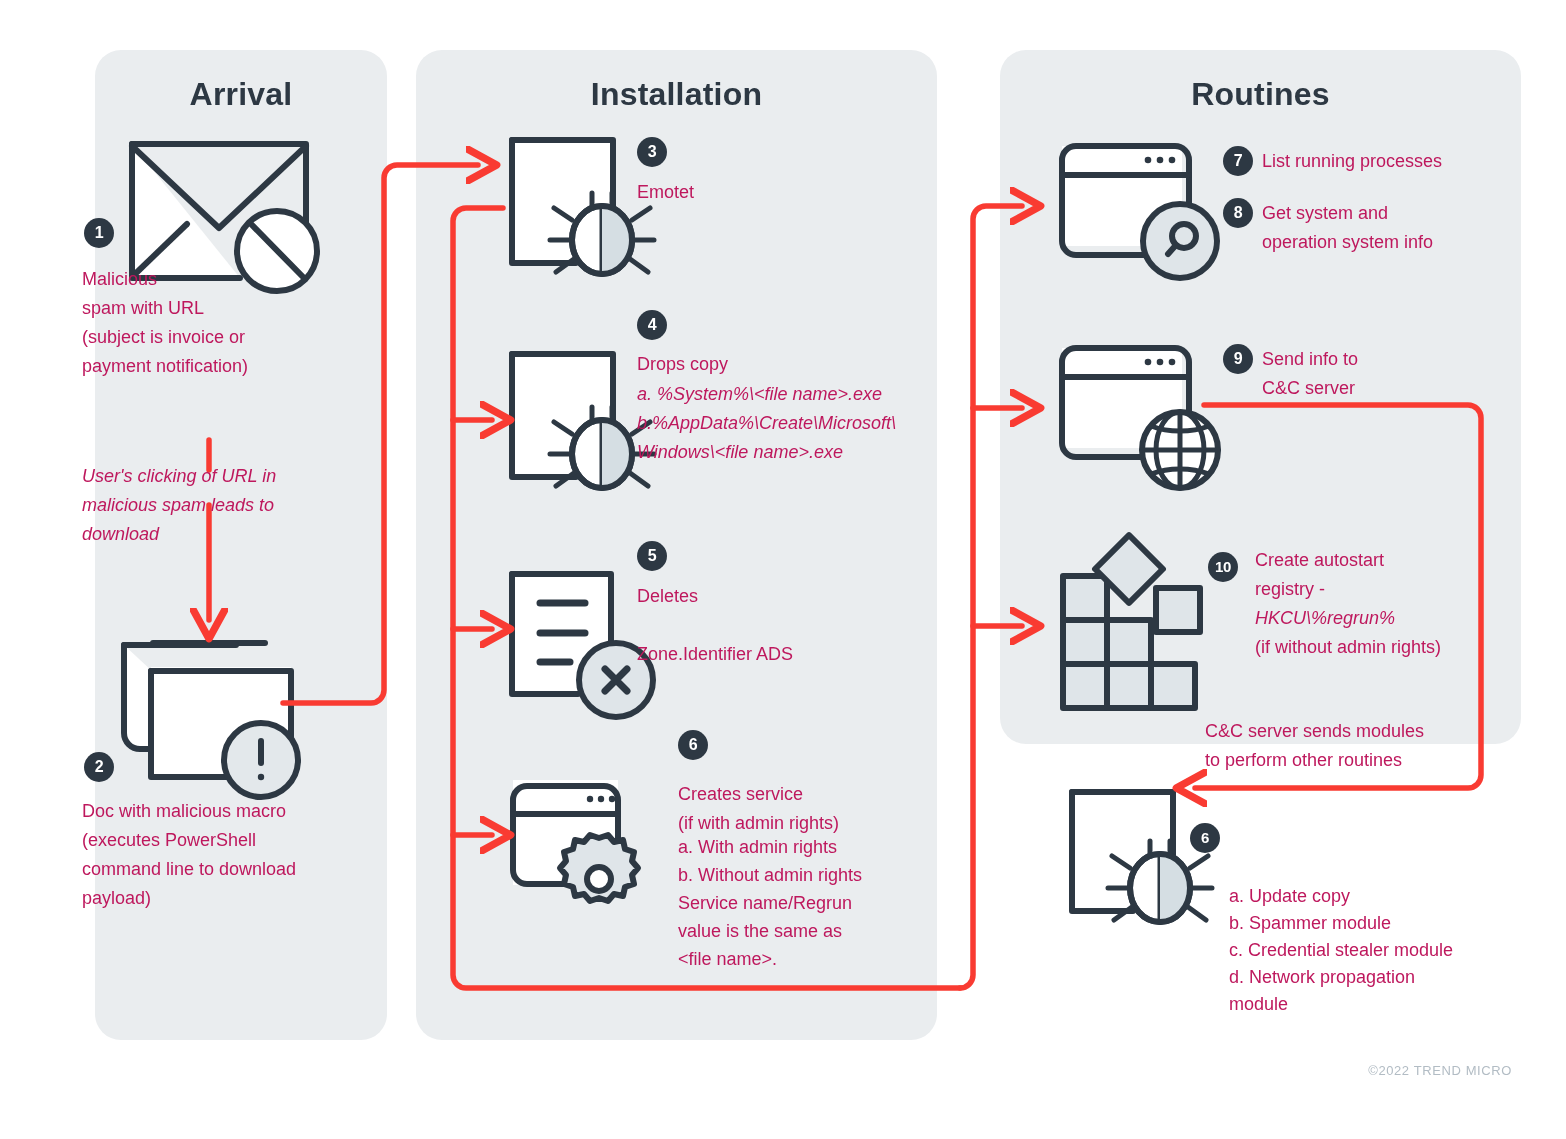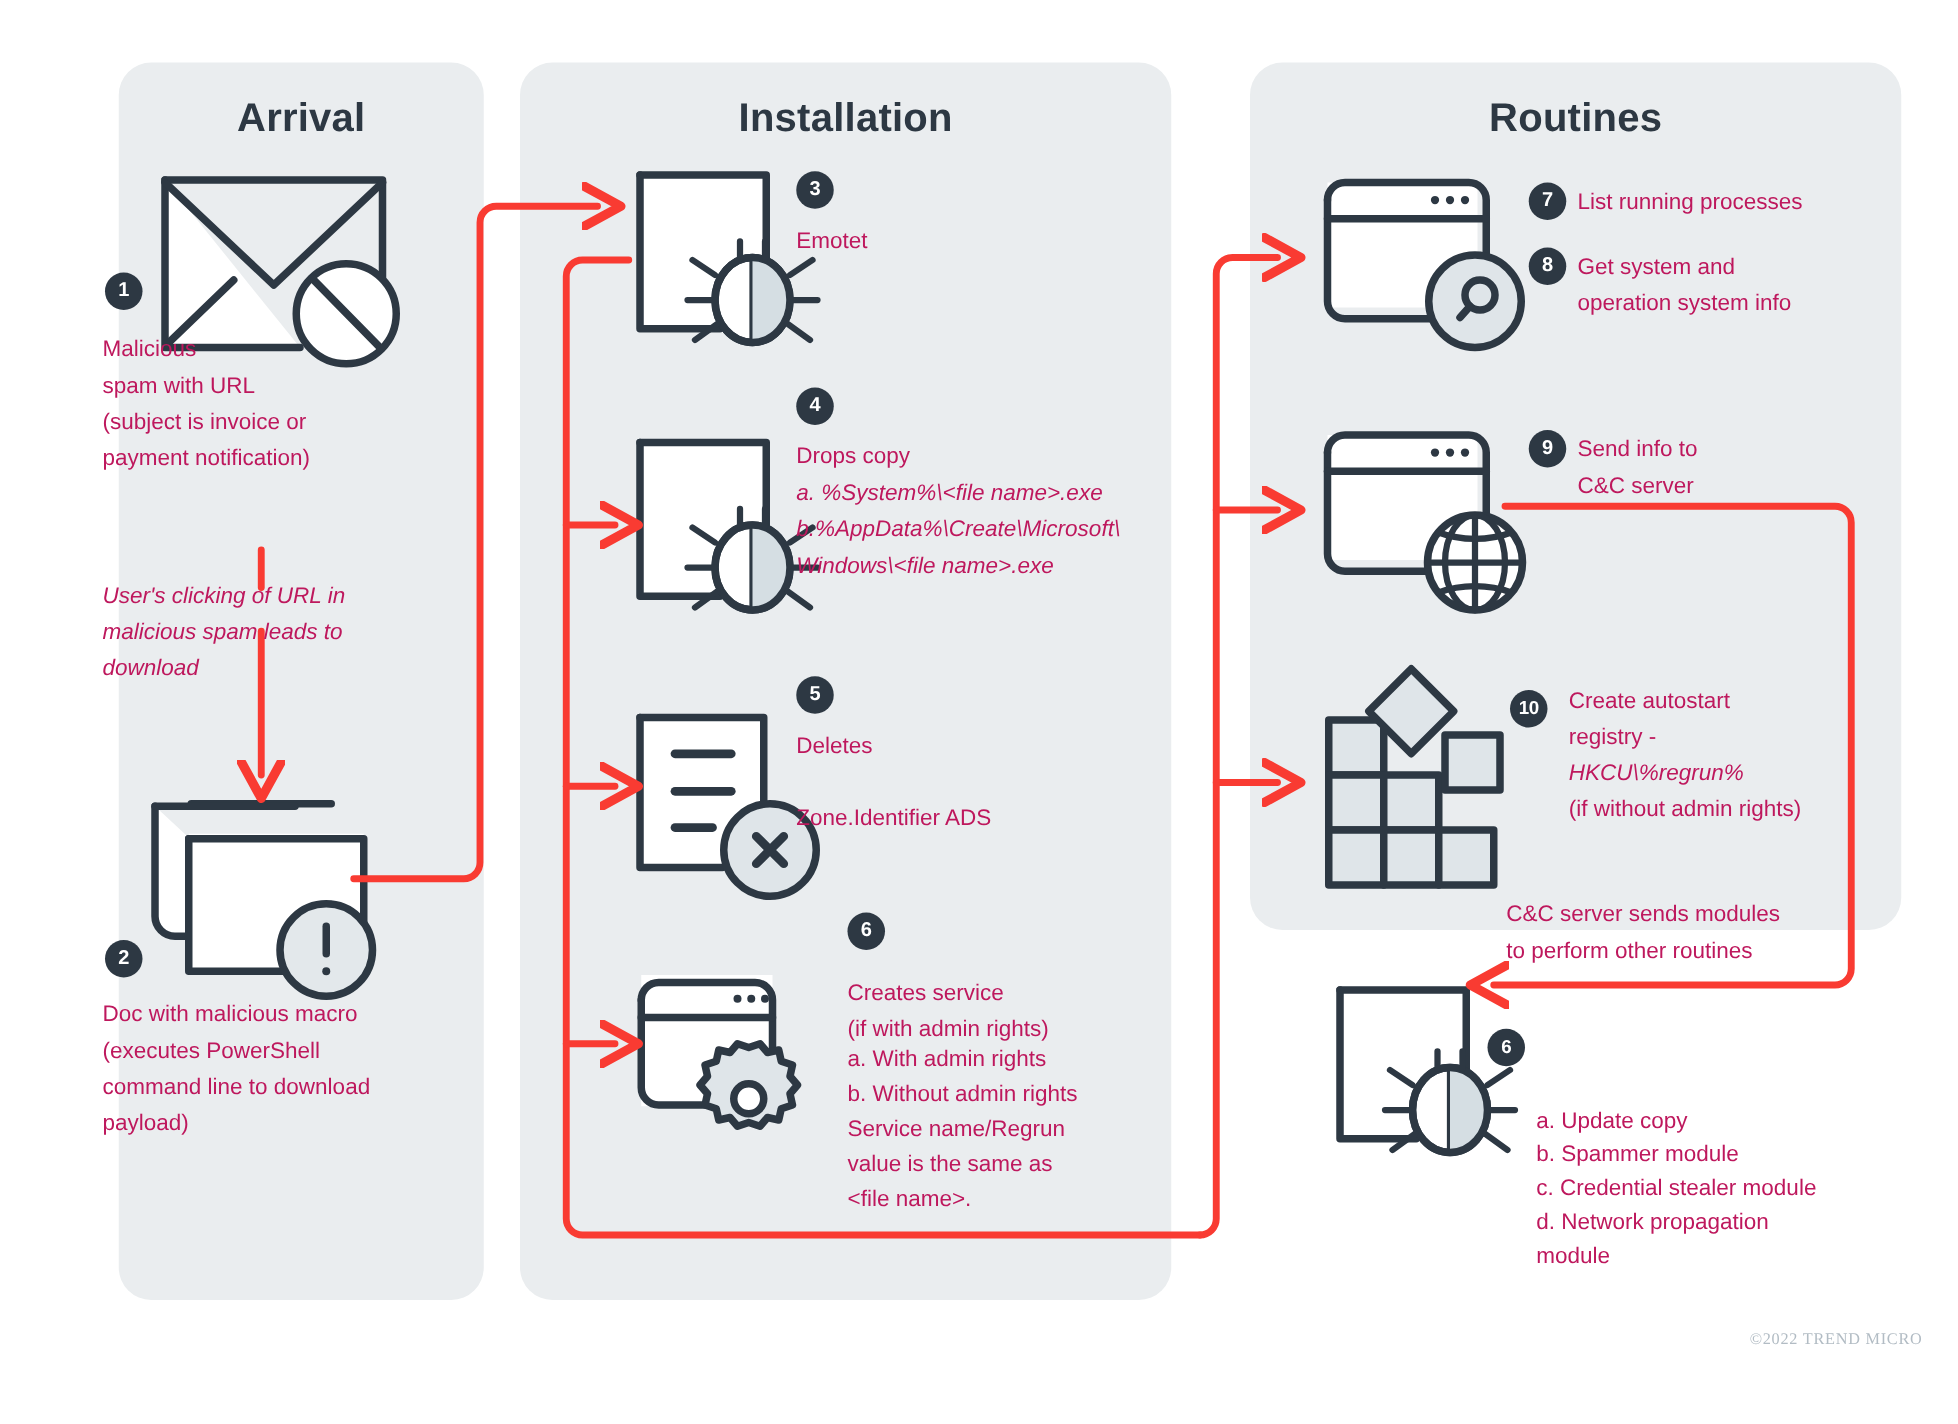--- a/index.html
+++ b/index.html
@@ -74,26 +74,25 @@
     font-size: 18px;
     line-height: 29px;
     color: #be185d;
     white-space: pre-line;
   }
   .txt.it { font-style: italic; }
   .txt .i { }
 
   .footer {
     position: absolute;
-    right: 28px;
+    right: 54px;
     top: 1063px;
     font-size: 13px;
     letter-spacing: 0.6px;
     color: #b2bcc4;
-    font-family: Liberation Serif, serif;
   }
 </style>
 </head>
 <body>
 
 <div id="stage">
 
   <div class="panel" id="panel-arrival">
     <div class="panel-title">Arrival</div>
   </div>

